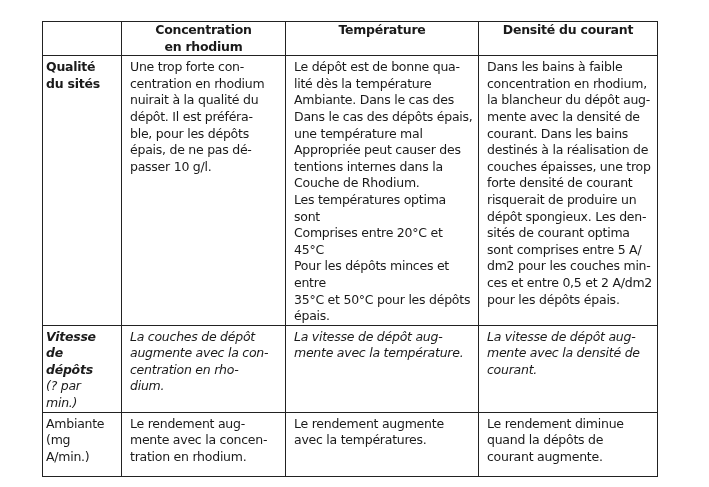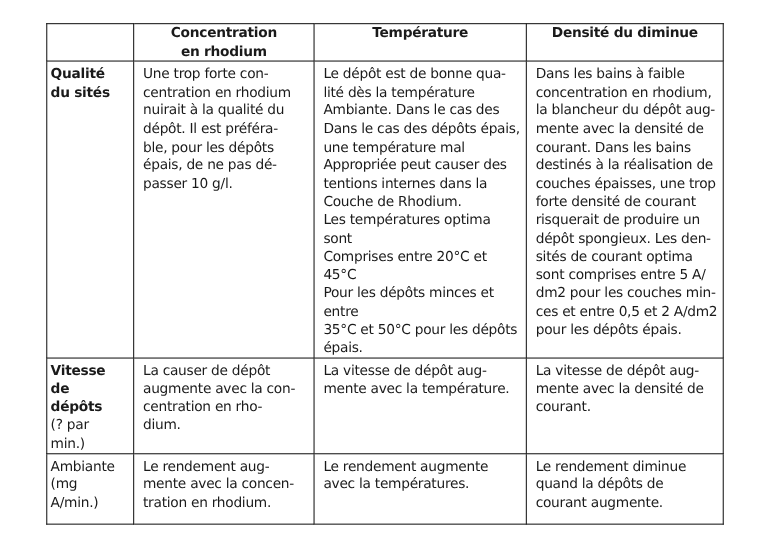--- a/index.html
+++ b/index.html
@@ -41,21 +41,21 @@
     .doc-table td { padding: 3px 4px 0 8px; }
     .doc-table td.rowhead { padding: 3px 12px 0 3px; }
     .rowhead .bold { font-weight: bold; display: block; }
     .rowhead .plain { display: block; }
     .cell-text { white-space: pre-line; display: block; }
     col.c0 { width: 79px; }
     col.c1 { width: 164px; }
     col.c2 { width: 193px; }
     col.c3 { width: 179px; }
     tr.r1 td { height: 264px; }
-    tr.r2 td { height: 60px; }
+    tr.r2 td { height: 60px; font-style: italic; }
     tr.r3 td { height: 60px; }
   </style>
 </head>
 <body>
 
 <table class="doc-table">
   <colgroup>
     <col class="c0">
       <col class="c1">
       <col class="c2">
@@ -65,21 +65,21 @@
       <tr>
     <th></th>
     <th>
       <span class="line">Concentration</span>
       <span class="line">en rhodium</span>
     </th>
     <th>
       <span class="line">Température</span>
     </th>
     <th>
-      <span class="line">Densité du diminue</span>
+      <span class="line">Densité du courant</span>
     </th>
   </tr>
 
   <tr class="r1">
     <td class="rowhead">
       <span class="bold">Qualité</span>
       <span class="bold">du sités</span>
     </td>
     <td>
           <span class="cell-text">Une trop forte con-
@@ -124,21 +124,21 @@
         </td>
   </tr>
 
   <tr class="r2">
     <td class="rowhead">
       <span class="bold">Vitesse</span>
       <span class="bold">de dépôts</span>
       <span class="plain">(? par min.)</span>
     </td>
     <td>
-          <span class="cell-text">La causer de dépôt
+          <span class="cell-text">La couches de dépôt
 augmente avec la con-
 centration en rho-
 dium.</span>
         </td>
     <td>
           <span class="cell-text">La vitesse de dépôt aug-
 mente avec la température.</span>
         </td>
     <td>
           <span class="cell-text">La vitesse de dépôt aug-

